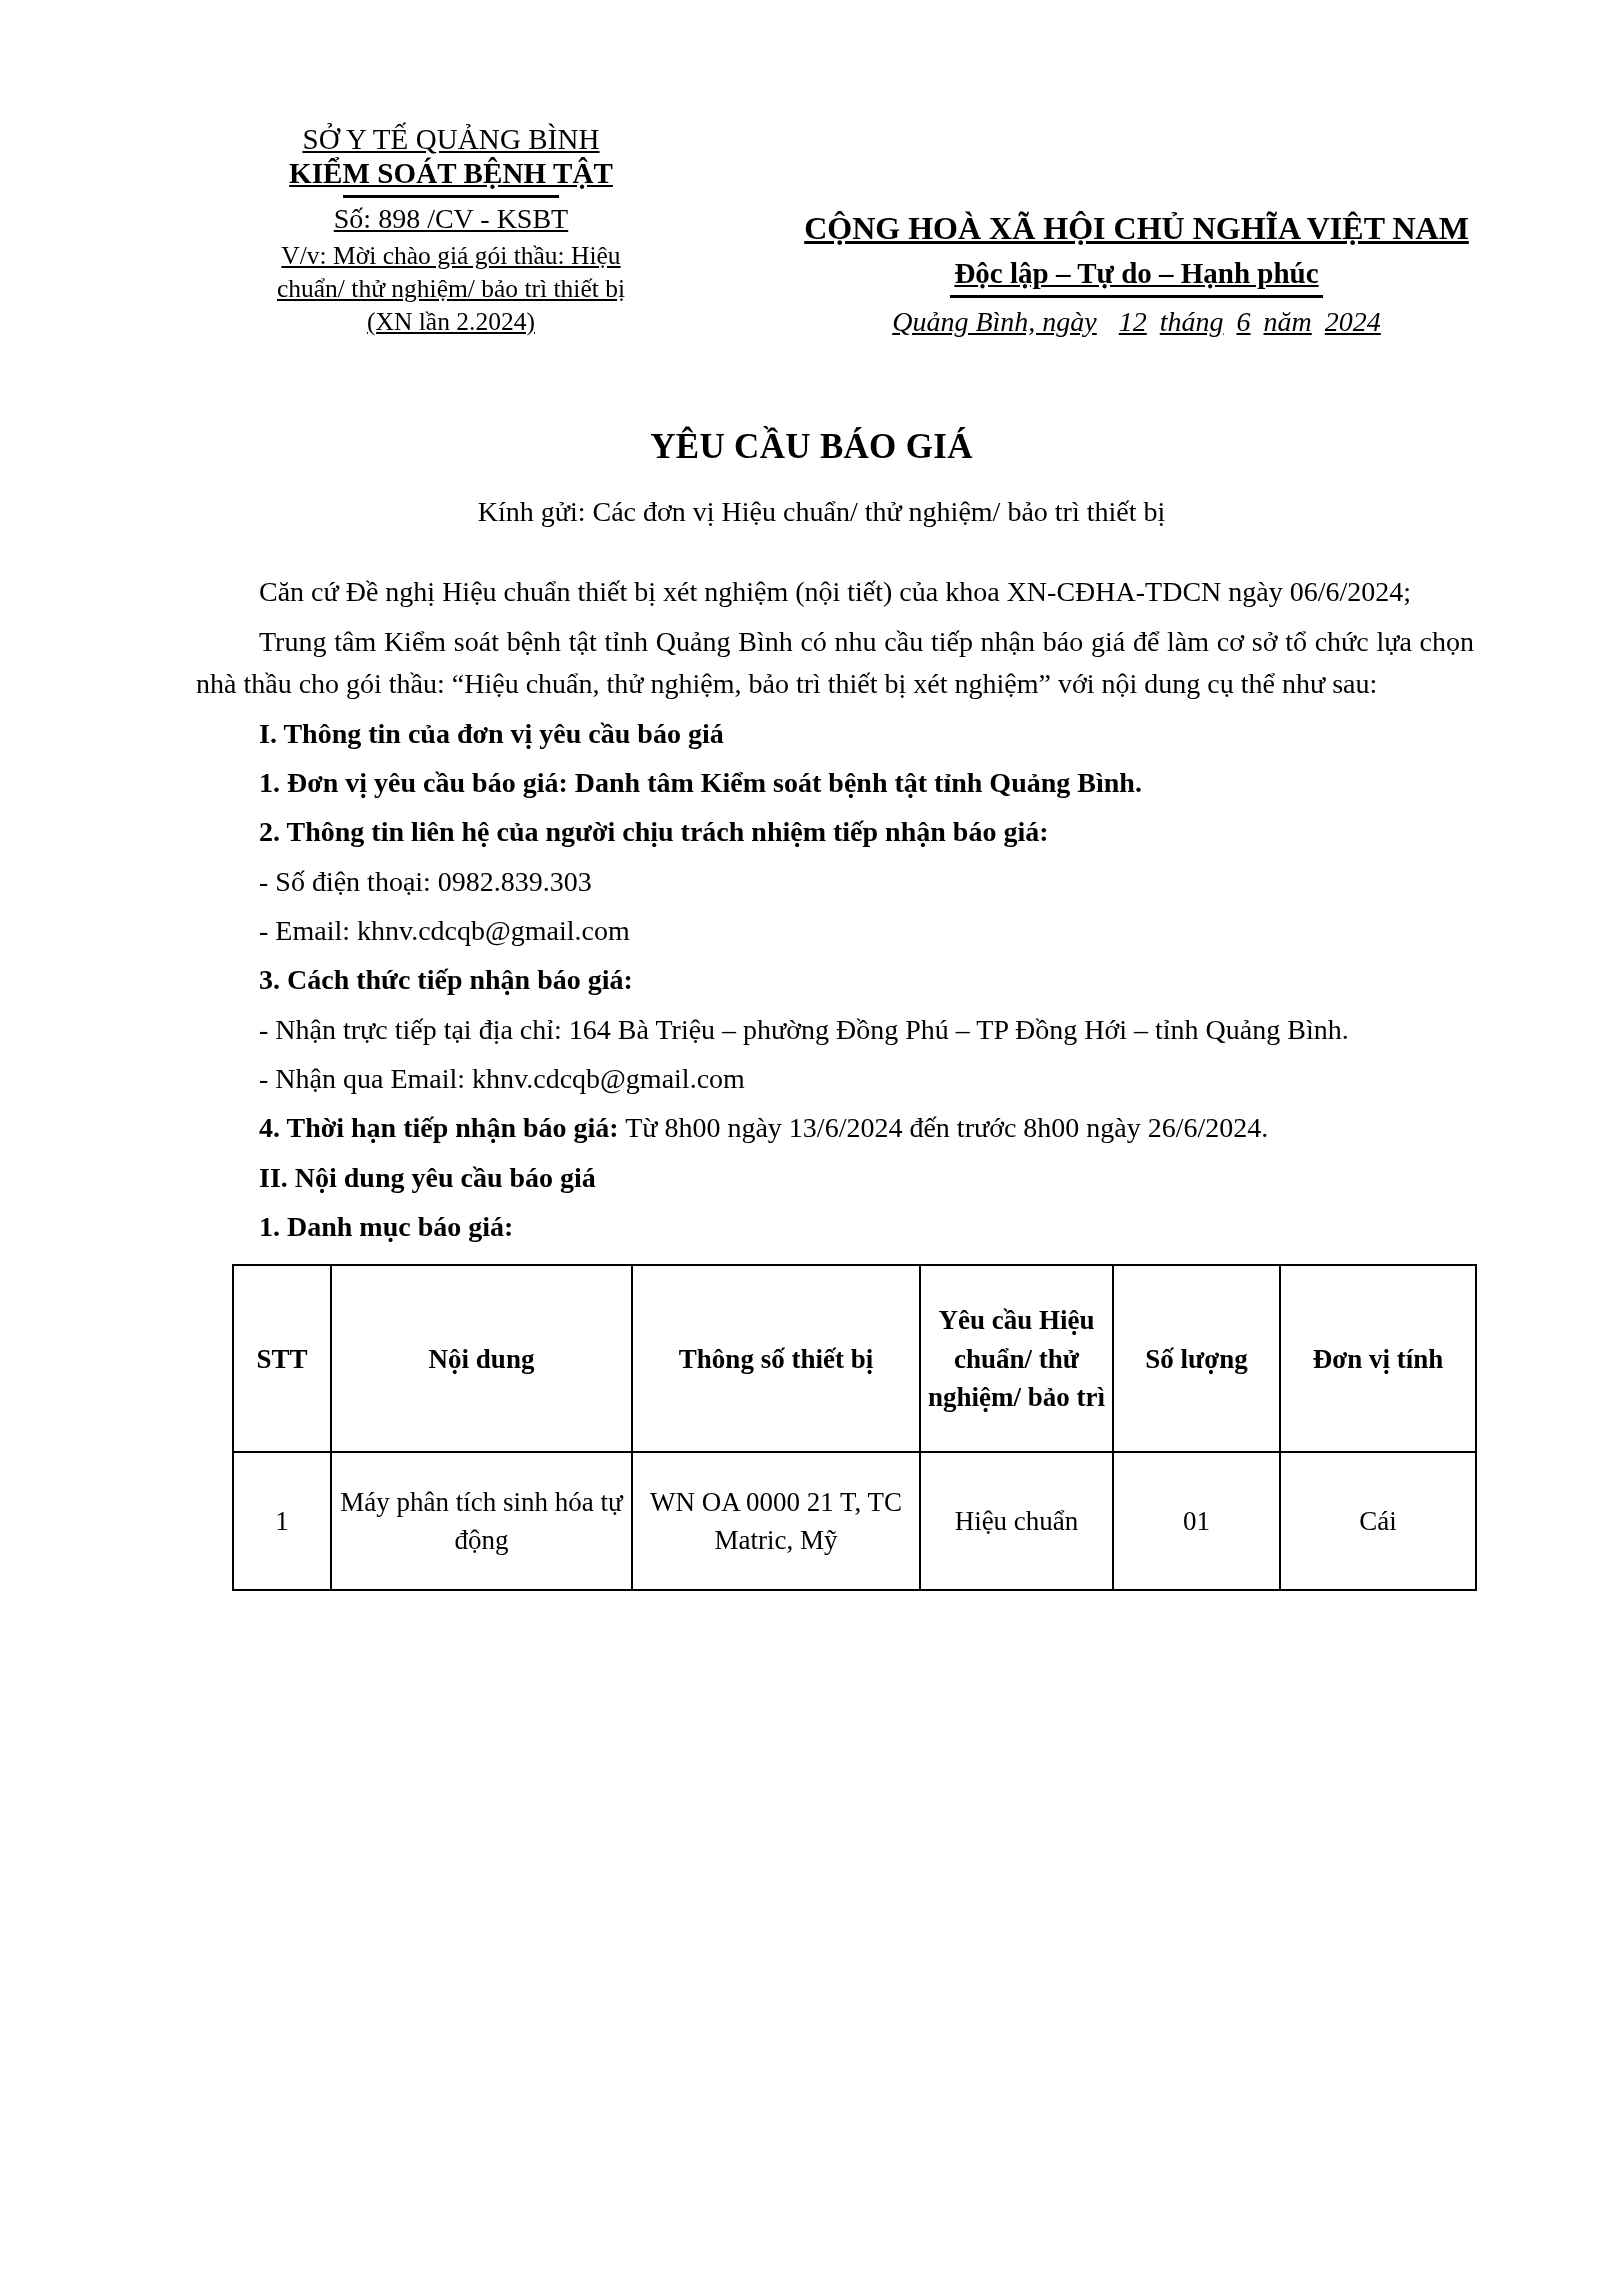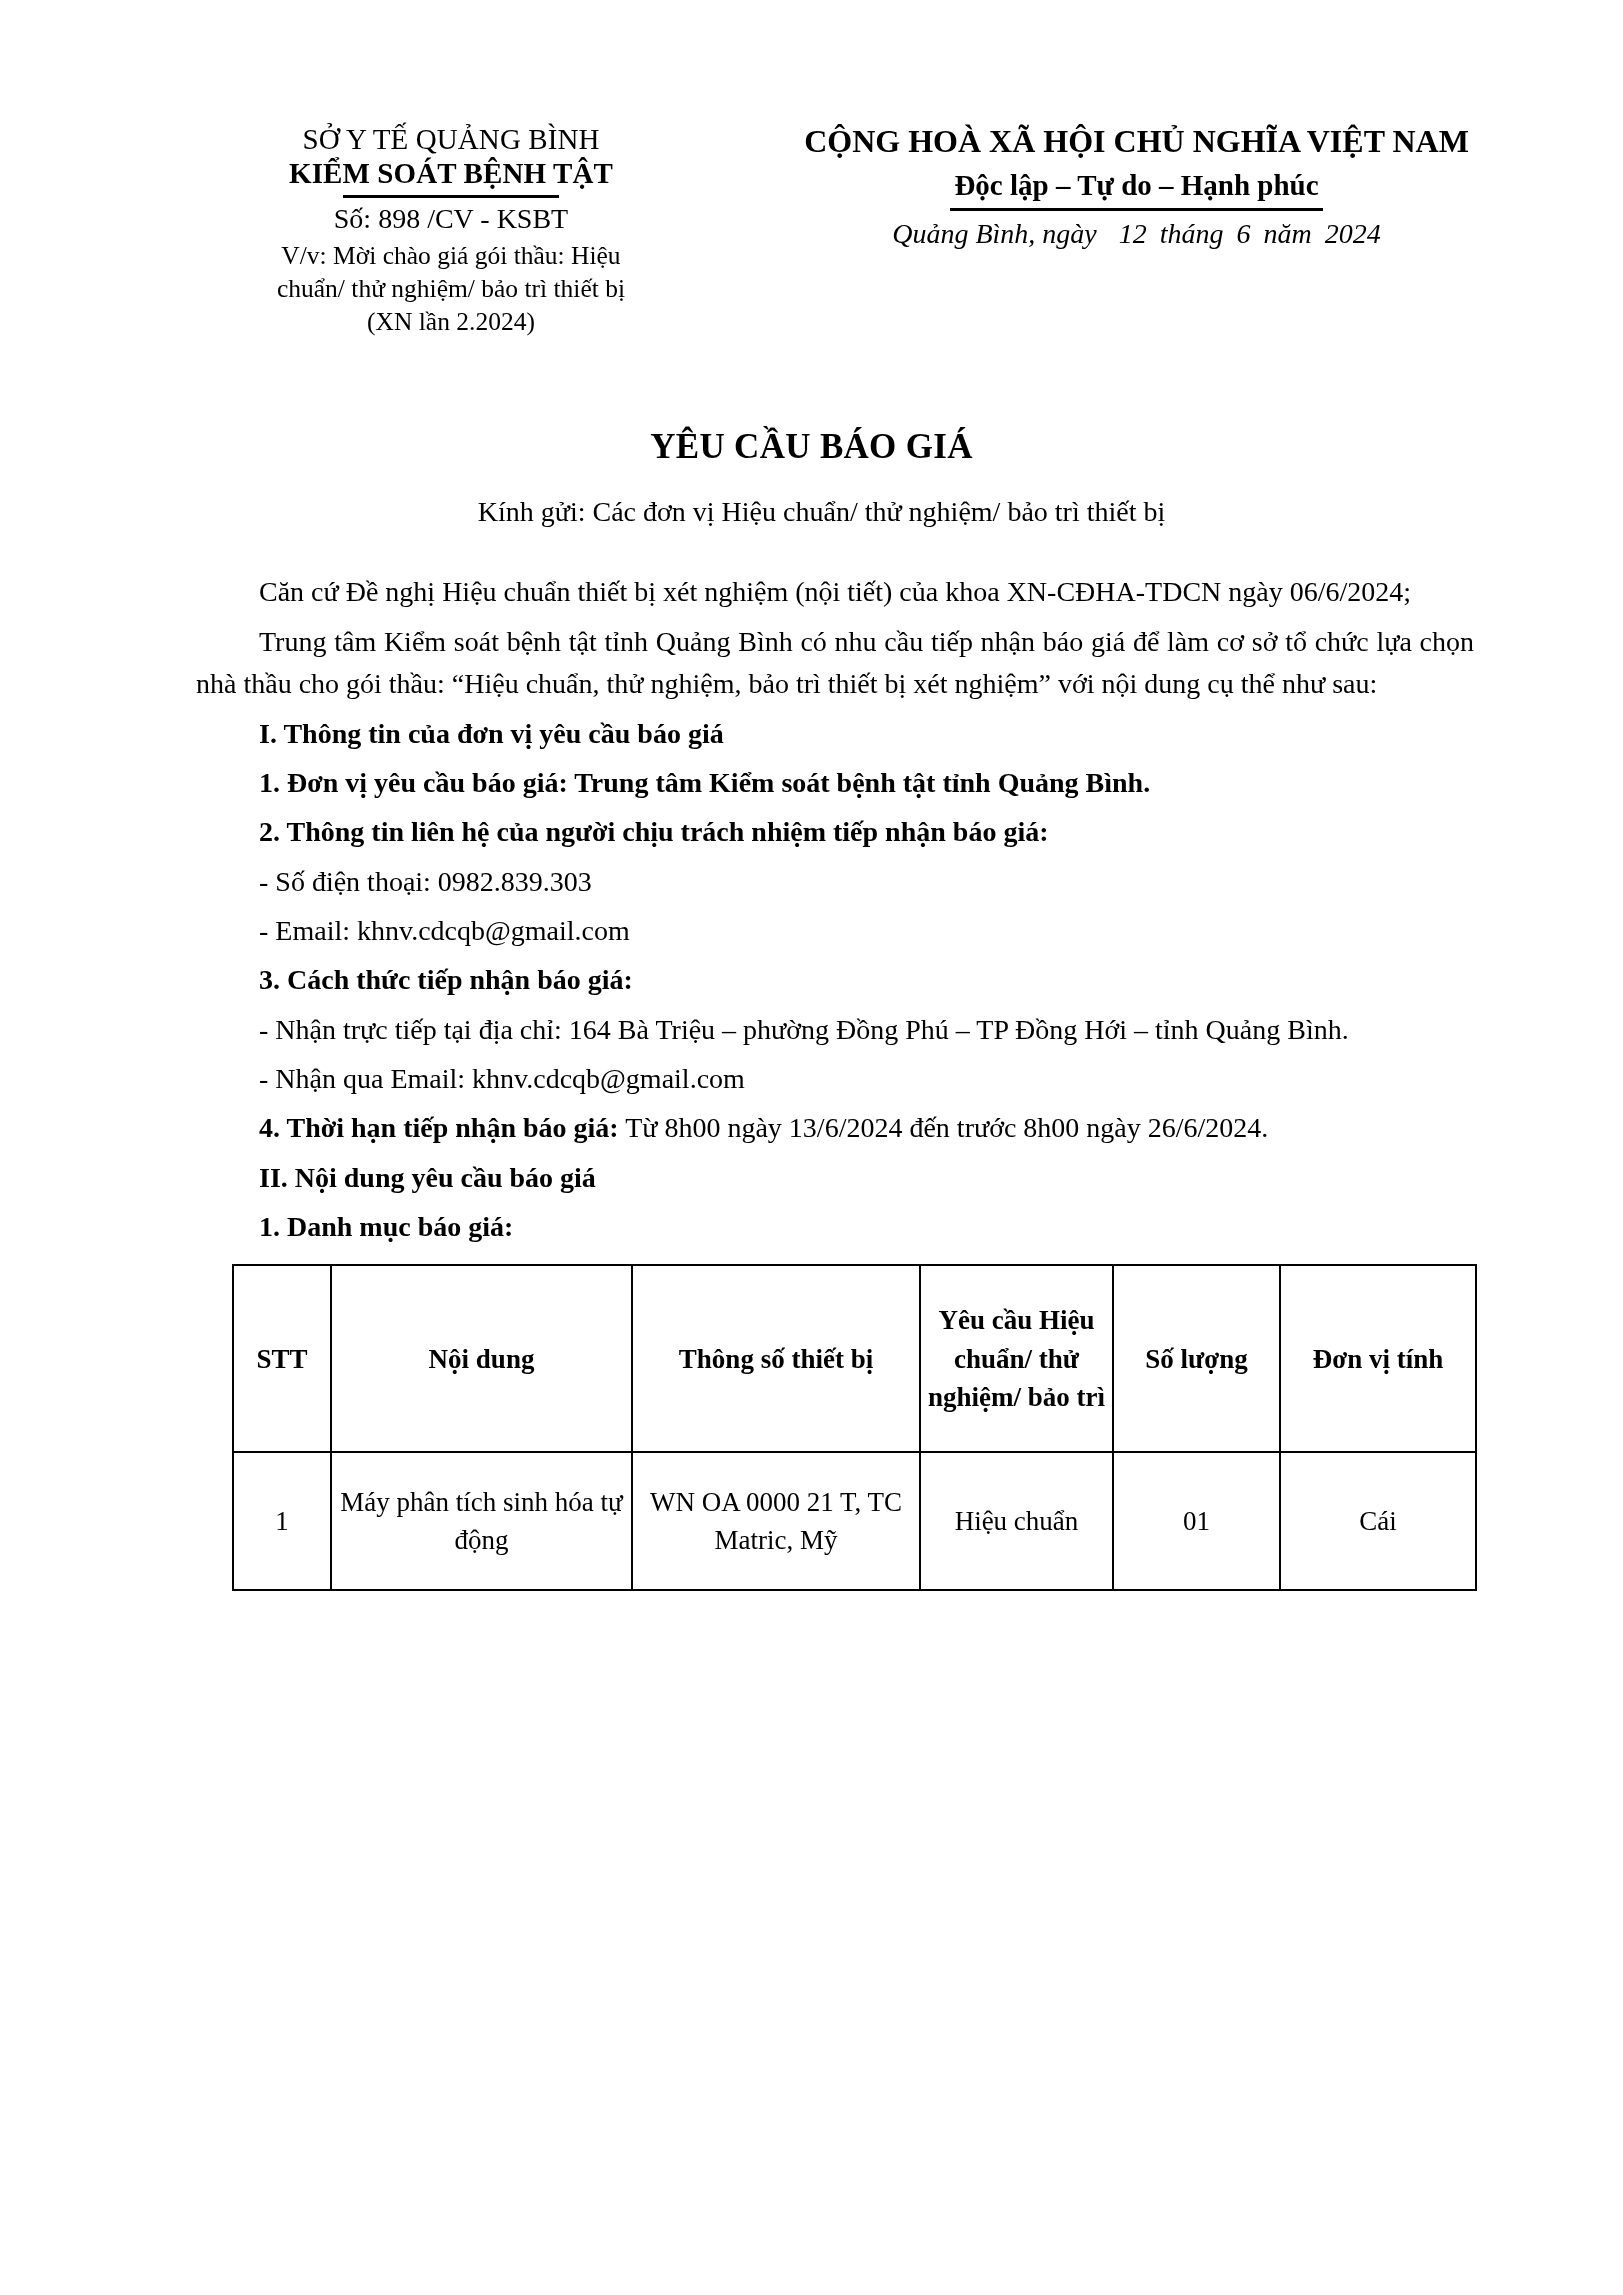--- a/index.html
+++ b/index.html
@@ -18,24 +18,25 @@
     height: 2295px;
     background: #ffffff;
     box-sizing: border-box;
     padding: 0;
     overflow: hidden;
   }
 
   
   .doc-header {
     display: flex;
-    align-items: flex-start;
+    align-items: flex-end;
     padding-top: 122px;
     padding-left: 196px;
     padding-right: 69px;
+    text-decoration: underline;
   }
   .header-left {
     width: 510px;
     text-align: center;
     flex: 0 0 auto;
   }
   .header-right {
     flex: 1 1 auto;
     text-align: center;
     padding-left: 13px;
@@ -206,21 +207,21 @@
   </div>
 
   <div class="body-wrap">
 
     <p class="para">Căn cứ Đề nghị Hiệu chuẩn thiết bị xét nghiệm (nội tiết) của khoa XN-CĐHA-TDCN ngày 06/6/2024;</p>
 
     <p class="para">Trung tâm Kiểm soát bệnh tật tỉnh Quảng Bình có nhu cầu tiếp nhận báo giá để làm cơ sở tổ chức lựa chọn nhà thầu cho gói thầu: “Hiệu chuẩn, thử nghiệm, bảo trì thiết bị xét nghiệm” với nội dung cụ thể như sau:</p>
 
     <p class="para b">I. Thông tin của đơn vị yêu cầu báo giá</p>
 
-    <p class="para"><span class="b">1. Đơn vị yêu cầu báo giá:</span><span class="b"> Trung tâm Kiểm soát bệnh tật tỉnh Quảng Bình.</span></p>
+    <p class="para"><span class="b">1. Đơn vị yêu cầu báo giá:</span><span class="b"> Danh tâm Kiểm soát bệnh tật tỉnh Quảng Bình.</span></p>
 
     <p class="para b">2. Thông tin liên hệ của người chịu trách nhiệm tiếp nhận báo giá:</p>
 
     <p class="bullet">- Số điện thoại: 0982.839.303</p>
     <p class="bullet">- Email: khnv.cdcqb@gmail.com</p>
 
     <p class="para b">3. Cách thức tiếp nhận báo giá:</p>
 
     <p class="bullet">- Nhận trực tiếp tại địa chỉ: 164 Bà Triệu – phường Đồng Phú – TP Đồng Hới – tỉnh Quảng Bình.</p>
     <p class="bullet">- Nhận qua Email: khnv.cdcqb@gmail.com</p>

